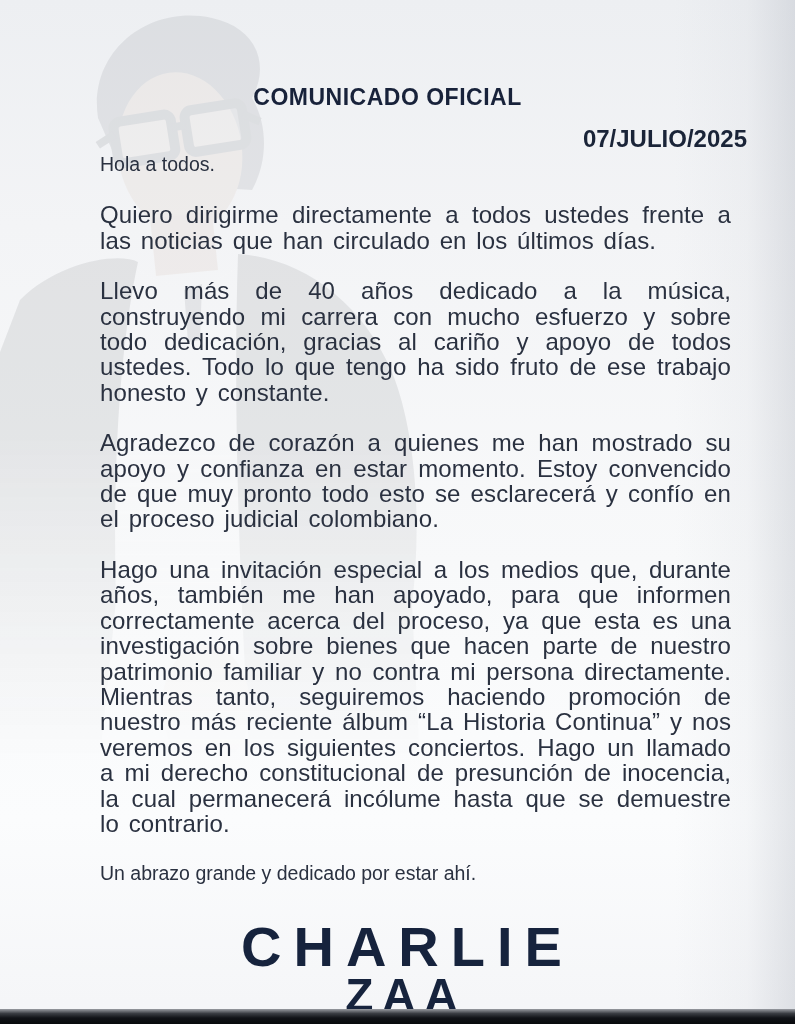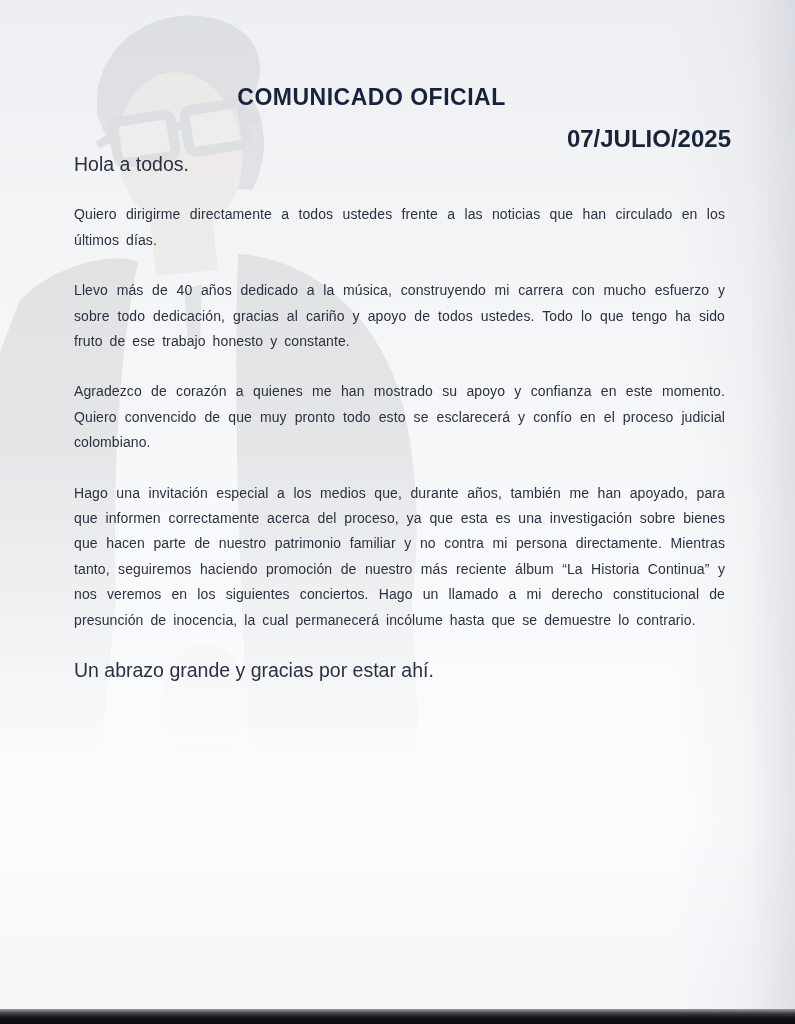--- a/index.html
+++ b/index.html
@@ -32,21 +32,21 @@
     position: absolute;
     top: 0;
     left: 0;
     opacity: 0.085;
     -webkit-mask-image: linear-gradient(180deg, #000 55%, rgba(0,0,0,0) 96%);
     mask-image: linear-gradient(180deg, #000 55%, rgba(0,0,0,0) 96%);
     pointer-events: none;
   }
   .content {
     position: absolute;
-    left: 68px;
+    left: 84px;
     top: 0;
     width: 663px;
     color: #2a3140;
   }
   h1.title {
     margin: 82px 0 0 0;
     text-align: center;
     font-size: 23px;
     line-height: 30px;
     font-weight: bold;
@@ -56,30 +56,30 @@
   }
   .date {
     margin: 14px 0 0 0;
     text-align: right;
     font-size: 24px;
     line-height: 25px;
     font-weight: bold;
     color: #1a2438;
   }
   p {
-    margin: 6px;
+    margin: 16px;
   }
   .greeting {
     margin-top: 1px;
     font-size: 19.5px;
     line-height: 25.4px;
   }
   .body-text {
     margin-top: 25px;
-    font-size: 14px;
+    font-size: 24px;
     line-height: 25.4px;
     text-align: justify;
     word-spacing: 3px;
     letter-spacing: 0.1px;
   }
   .closing {
     margin-top: 25px;
     font-size: 19.5px;
     line-height: 25.4px;
   }
@@ -144,20 +144,24 @@
   </svg>
 
   <div class="right-shade"></div>
 
   <div class="content">
     <h1 class="title">COMUNICADO OFICIAL</h1>
     <div class="date">07/JULIO/2025</div>
     <p class="greeting">Hola a todos.</p>
     <p class="body-text">Quiero dirigirme directamente a todos ustedes frente a las noticias que han circulado en los últimos días.</p>
     <p class="body-text">Llevo más de 40 años dedicado a la música, construyendo mi carrera con mucho esfuerzo y sobre todo dedicación, gracias al cariño y apoyo de todos ustedes. Todo lo que tengo ha sido fruto de ese trabajo honesto y constante.</p>
-    <p class="body-text">Agradezco de corazón a quienes me han mostrado su apoyo y confianza en este momento. Quiero convencido de que muy pronto todo esto se esclarecerá y confío en el proceso judicial colombiano.</p>
+    <p class="body-text">Agradezco de corazón a quienes me han mostrado su apoyo y confianza en estar momento. Estoy convencido de que muy pronto todo esto se esclarecerá y confío en el proceso judicial colombiano.</p>
     <p class="body-text">Hago una invitación especial a los medios que, durante años, también me han apoyado, para que informen correctamente acerca del proceso, ya que esta es una investigación sobre bienes que hacen parte de nuestro patrimonio familiar y no contra mi persona directamente. Mientras tanto, seguiremos haciendo promoción de nuestro más reciente álbum “La Historia Continua” y nos veremos en los siguientes conciertos. Hago un llamado a mi derecho constitucional de presunción de inocencia, la cual permanecerá incólume hasta que se demuestre lo contrario.</p>
-    <p class="closing">Un abrazo grande y gracias por estar ahí.</p>
+    <p class="closing">Un abrazo grande y dedicado por estar ahí.</p>
 
+    <div class="signature">
+      <div class="sig-name">CHARLIE</div>
+      <div class="sig-surname">ZAA</div>
+    </div>
   </div>
 
   <div class="bottom-bar"></div>
 </div>
 
 </body></html>

